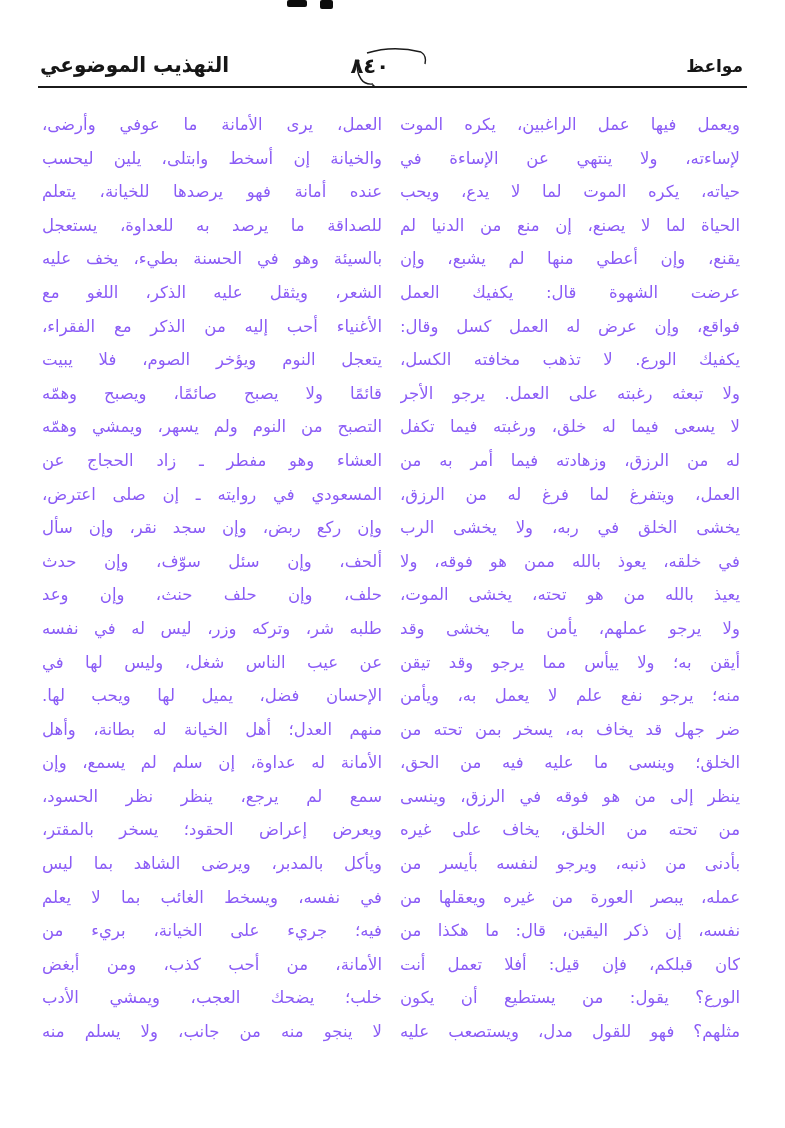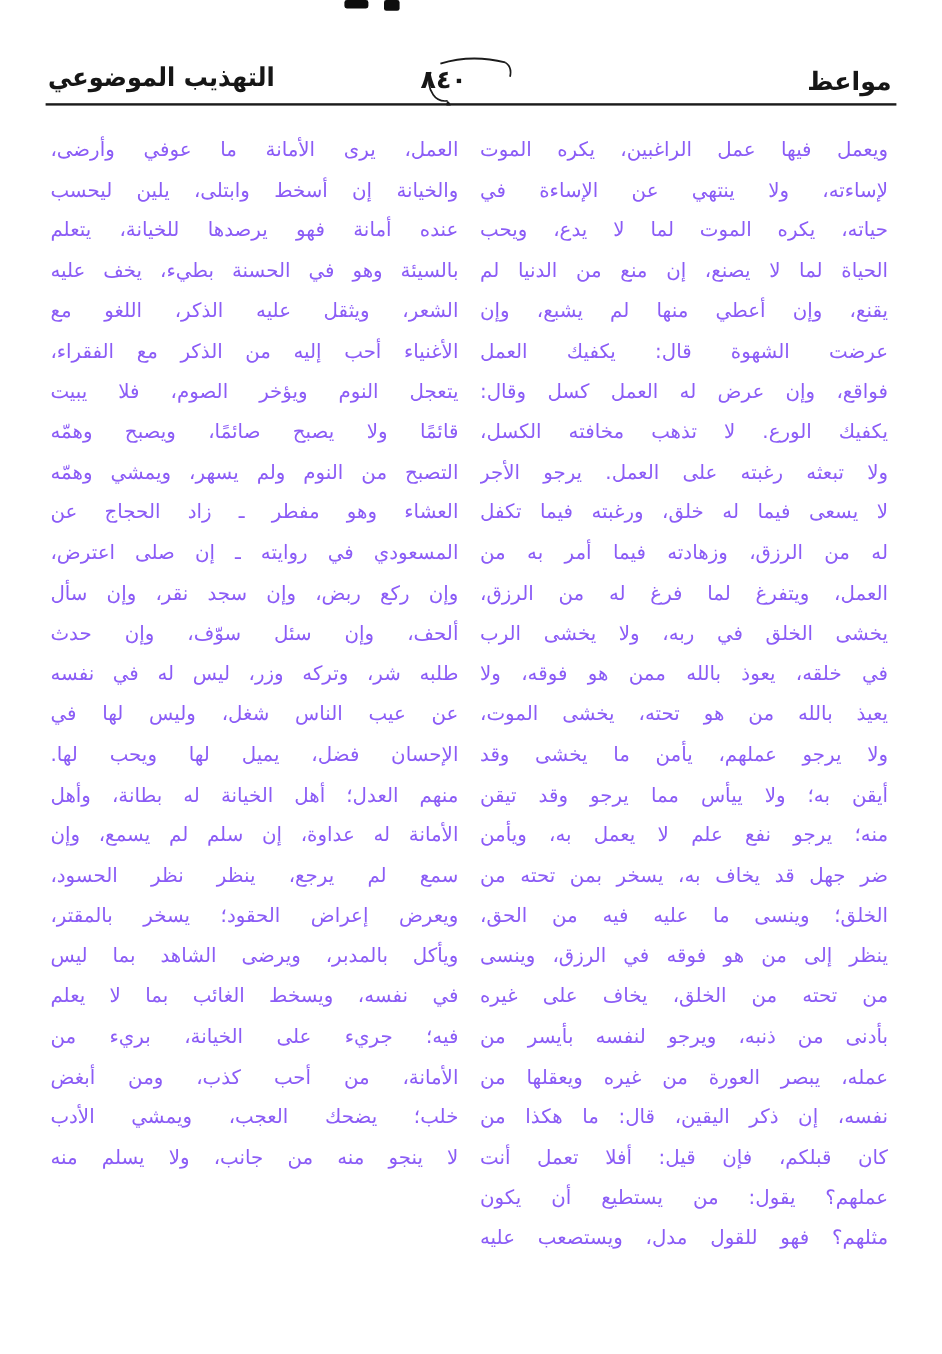--- a/index.html
+++ b/index.html
@@ -31,21 +31,21 @@
     position: absolute;
     top: 46px;
     left: 38px;
     right: 38px;
     height: 38px;
   }
   .section-title {
     position: absolute;
     top: 10px;
     right: 4px;
-    font-size: 21px;
+    font-size: 17px;
     font-weight: bold;
     letter-spacing: 0.5px;
   }
   .book-title {
     position: absolute;
     top: 6px;
     left: 2px;
     font-size: 20px;
     font-weight: bold;
     transform: scaleY(1.08);
@@ -155,37 +155,39 @@
         <div class="text-line">أيقن به؛ ولا ييأس مما يرجو وقد تيقن</div>
         <div class="text-line">منه؛ يرجو نفع علم لا يعمل به، ويأمن</div>
         <div class="text-line">ضر جهل قد يخاف به، يسخر بمن تحته من</div>
         <div class="text-line">الخلق؛ وينسى ما عليه فيه من الحق،</div>
         <div class="text-line">ينظر إلى من هو فوقه في الرزق، وينسى</div>
         <div class="text-line">من تحته من الخلق، يخاف على غيره</div>
         <div class="text-line">بأدنى من ذنبه، ويرجو لنفسه بأيسر من</div>
         <div class="text-line">عمله، يبصر العورة من غيره ويعقلها من</div>
         <div class="text-line">نفسه، إن ذكر اليقين، قال: ما هكذا من</div>
         <div class="text-line">كان قبلكم، فإن قيل: أفلا تعمل أنت</div>
-        <div class="text-line">عملهم؟ يقول: من يستطيع أن يكون</div>
+        <div class="text-line">الورع؟ يقول: من يستطيع أن يكون</div>
         <div class="text-line">مثلهم؟ فهو للقول مدل، ويستصعب عليه</div>
       </div>
     <div class="text-column">
         <div class="text-line">العمل، يرى الأمانة ما عوفي وأرضى،</div>
         <div class="text-line">والخيانة إن أسخط وابتلى، يلين ليحسب</div>
         <div class="text-line">عنده أمانة فهو يرصدها للخيانة، يتعلم</div>
+        <div class="text-line">للصداقة ما يرصد به للعداوة، يستعجل</div>
         <div class="text-line">بالسيئة وهو في الحسنة بطيء، يخف عليه</div>
         <div class="text-line">الشعر، ويثقل عليه الذكر، اللغو مع</div>
         <div class="text-line">الأغنياء أحب إليه من الذكر مع الفقراء،</div>
         <div class="text-line">يتعجل النوم ويؤخر الصوم، فلا يبيت</div>
         <div class="text-line">قائمًا ولا يصبح صائمًا، ويصبح وهمّه</div>
         <div class="text-line">التصبح من النوم ولم يسهر، ويمشي وهمّه</div>
         <div class="text-line">العشاء وهو مفطر ـ زاد الحجاج عن</div>
         <div class="text-line">المسعودي في روايته ـ إن صلى اعترض،</div>
         <div class="text-line">وإن ركع ربض، وإن سجد نقر، وإن سأل</div>
         <div class="text-line">ألحف، وإن سئل سوّف، وإن حدث</div>
+        <div class="text-line">حلف، وإن حلف حنث، وإن وعد</div>
         <div class="text-line">طلبه شر، وتركه وزر، ليس له في نفسه</div>
         <div class="text-line">عن عيب الناس شغل، وليس لها في</div>
         <div class="text-line">الإحسان فضل، يميل لها ويحب لها.</div>
         <div class="text-line">منهم العدل؛ أهل الخيانة له بطانة، وأهل</div>
         <div class="text-line">الأمانة له عداوة، إن سلم لم يسمع، وإن</div>
         <div class="text-line">سمع لم يرجع، ينظر نظر الحسود،</div>
         <div class="text-line">ويعرض إعراض الحقود؛ يسخر بالمقتر،</div>
         <div class="text-line">ويأكل بالمدبر، ويرضى الشاهد بما ليس</div>
         <div class="text-line">في نفسه، ويسخط الغائب بما لا يعلم</div>
         <div class="text-line">فيه؛ جريء على الخيانة، بريء من</div>

